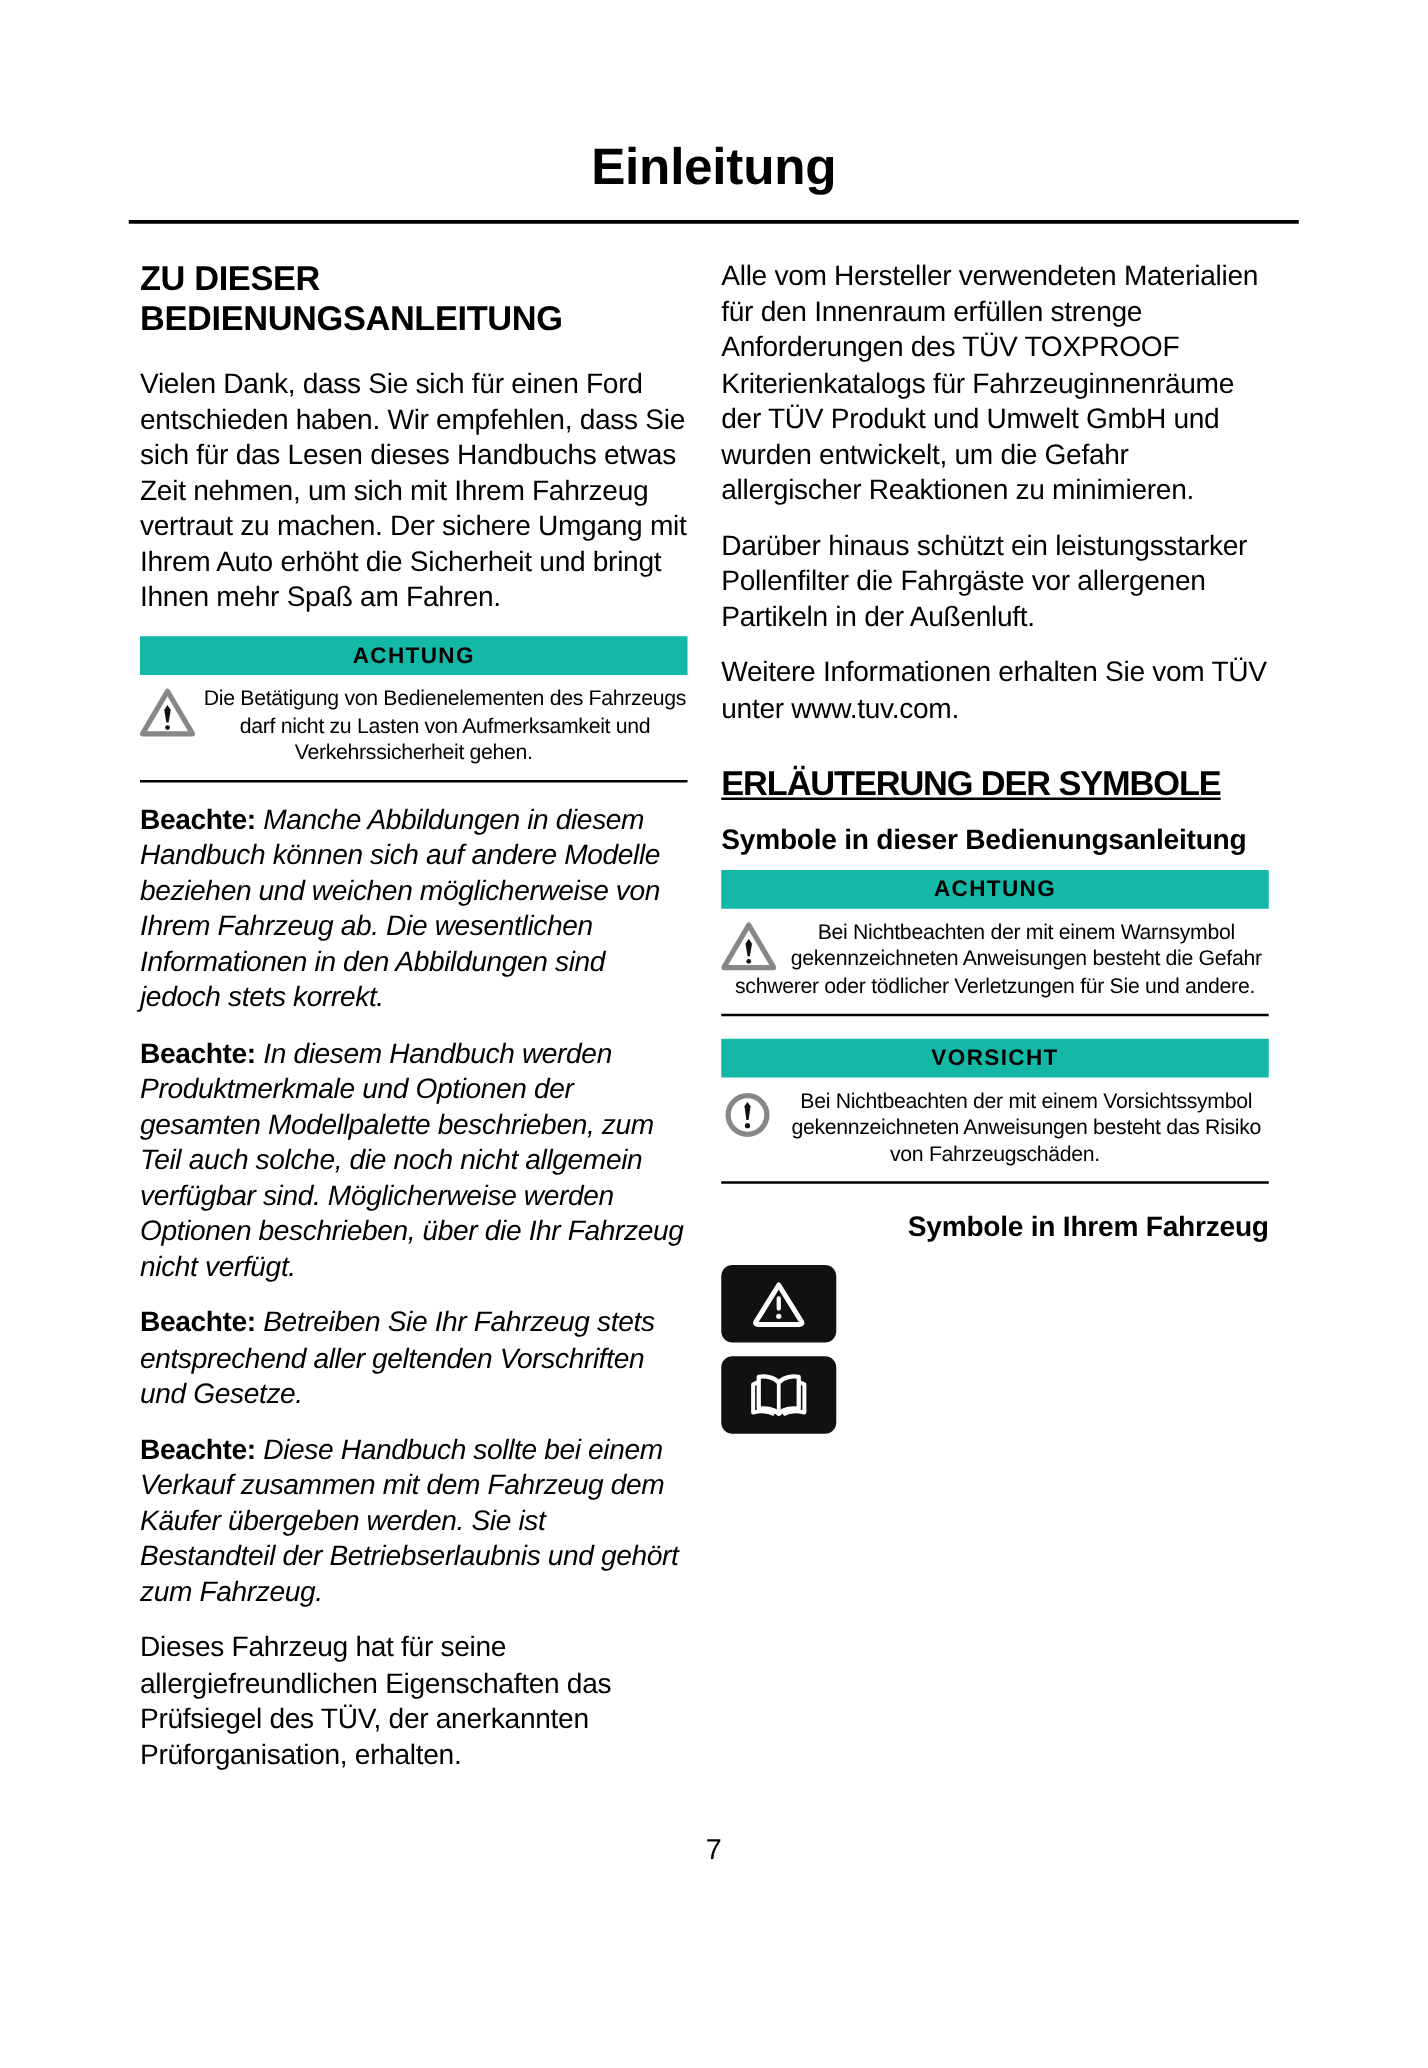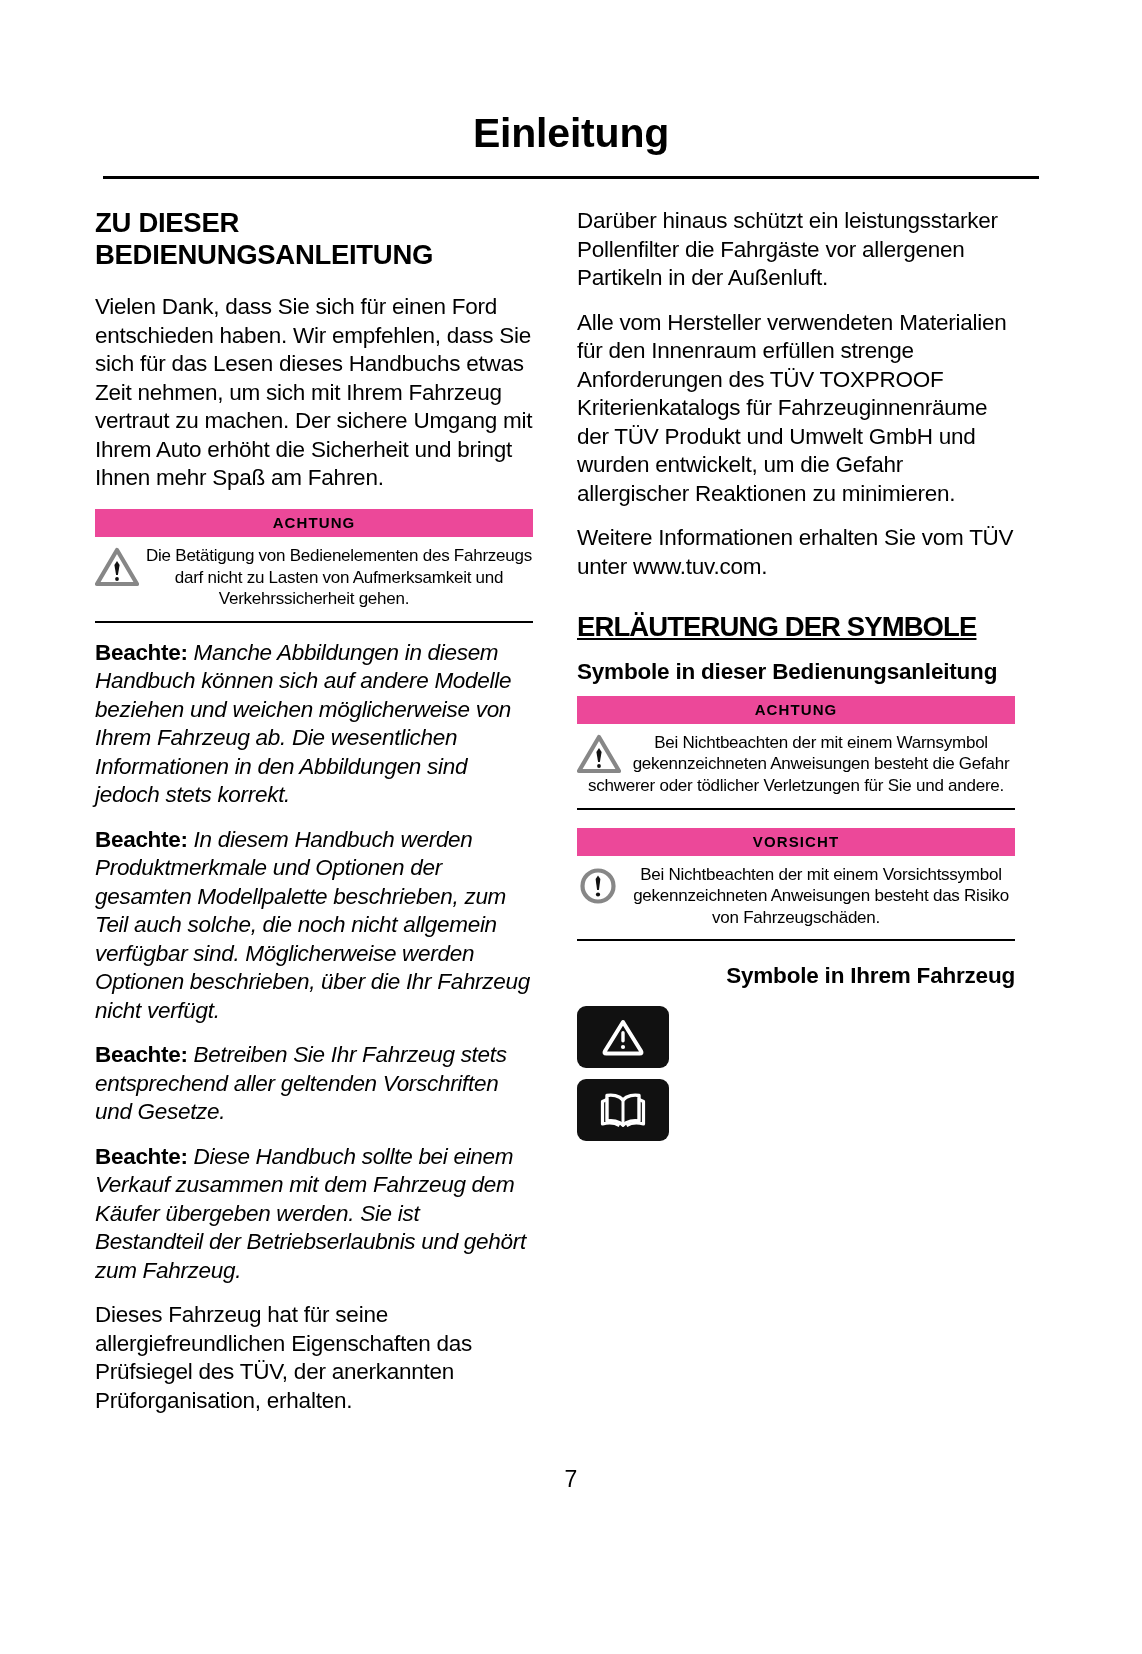--- a/index.html
+++ b/index.html
@@ -46,21 +46,21 @@
     height: 3px;
     background: #000000;
   }
 
   
   .col {
     position: absolute;
     top: 207px;
     width: 438px;
   }
-  .col-left  { left: 95px; }
+  .col-left  { left: 112px; }
   .col-right { left: 577px; }
 
   
   h1.sect {
     font-size: 27.5px;
     font-weight: bold;
     letter-spacing: -0.3px;
     line-height: 1.17;
     margin: 0 0 22px 0;
     text-transform: uppercase;
@@ -85,23 +85,23 @@
   }
   p.body .lead {
     font-style: normal;
     font-weight: bold;
   }
   p.body:last-child { margin-bottom: 0; }
 
   
   .notebox { margin: 4px 0 16px 0; }
   .notebox .bar {
-    background: #ec4899;
-    text-align: center;
-    font-size: 15px;
+    background: #14b8a6;
+    text-align: center;
+    font-size: 18px;
     font-weight: bold;
     letter-spacing: 1.1px;
     padding: 6px 0 7px 0;
     line-height: 1;
   }
   .notebox .bodywrap {
     padding-top: 8px;
     font-size: 17px;
     line-height: 1.268;
     letter-spacing: -0.25px;
@@ -183,22 +183,22 @@
 
     <p class="body italic"><span class="lead">Beachte:</span><span> Betreiben Sie Ihr Fahrzeug stets entsprechend aller geltenden Vorschriften und Gesetze.</span></p>
 
     <p class="body italic"><span class="lead">Beachte:</span><span> Diese Handbuch sollte bei einem Verkauf zusammen mit dem Fahrzeug dem Käufer übergeben werden. Sie ist Bestandteil der Betriebserlaubnis und gehört zum Fahrzeug.</span></p>
 
     <p class="body">Dieses Fahrzeug hat für seine allergiefreundlichen Eigenschaften das Prüfsiegel des TÜV, der anerkannten Prüforganisation, erhalten.</p>
   </div>
 
   <div class="col col-right">
 
+    <p class="body">Alle vom Hersteller verwendeten Materialien für den Innenraum erfüllen strenge Anforderungen des TÜV TOXPROOF Kriterienkatalogs für Fahrzeuginnenräume der TÜV Produkt und Umwelt GmbH und wurden entwickelt, um die Gefahr allergischer Reaktionen zu minimieren.</p>
     <p class="body">Darüber hinaus schützt ein leistungsstarker Pollenfilter die Fahrgäste vor allergenen Partikeln in der Außenluft.</p>
-    <p class="body">Alle vom Hersteller verwendeten Materialien für den Innenraum erfüllen strenge Anforderungen des TÜV TOXPROOF Kriterienkatalogs für Fahrzeuginnenräume der TÜV Produkt und Umwelt GmbH und wurden entwickelt, um die Gefahr allergischer Reaktionen zu minimieren.</p>
     <p class="body">Weitere Informationen erhalten Sie vom TÜV unter www.tuv.com.</p>
 
     <h1 class="sect tight" style="margin-top:30px;margin-bottom:16px;">ERLÄUTERUNG DER SYMBOLE</h1>
 
     <h2 class="subsect" style="margin-top:0;">Symbole in dieser Bedienungsanleitung</h2>
 
     <div class="notebox">
       <div class="bar">ACHTUNG</div>
       <div class="bodywrap">
         <span class="sym">

